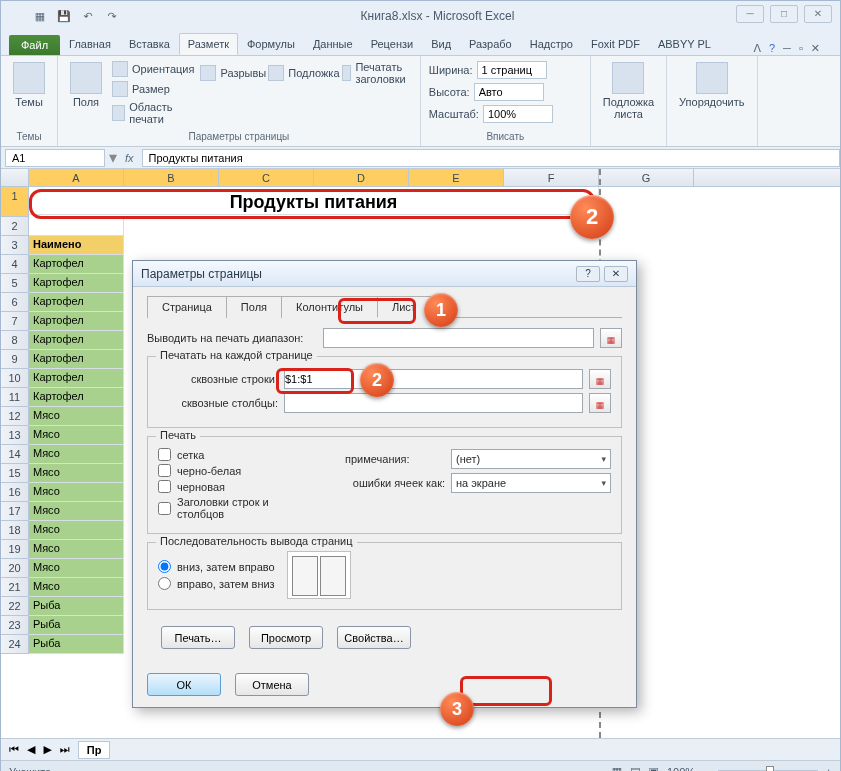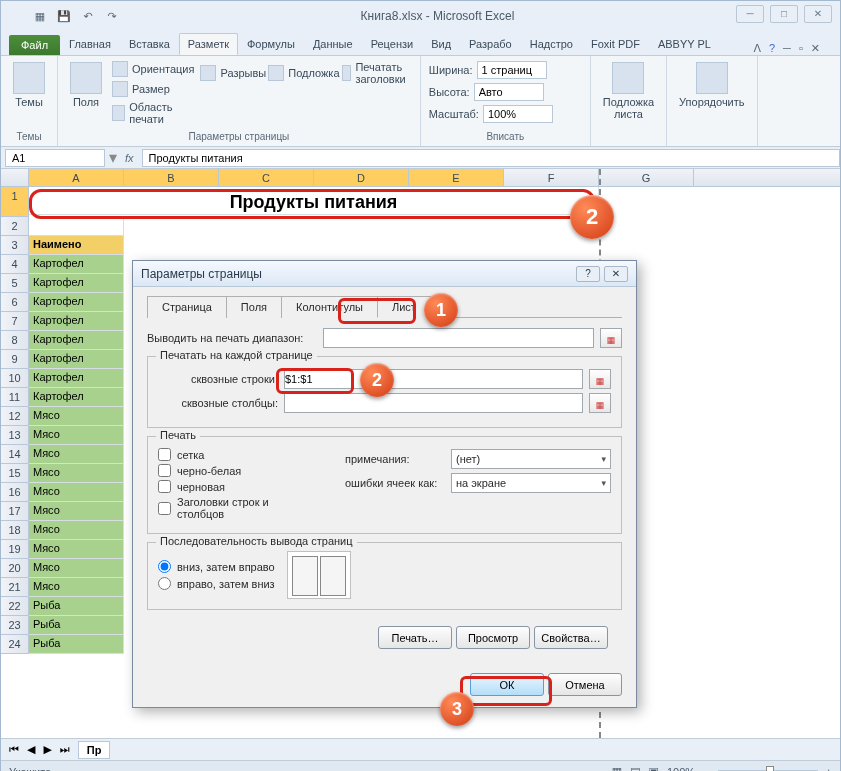--- a/index.html
+++ b/index.html
@@ -75,21 +75,21 @@
 .chk { display: flex; align-items: center; gap: 6px; font-size: 11px; margin: 3px 0; }
 .chk input { width: 13px; height: 13px; }
 .combo { width: 160px; height: 20px; border: 1px solid #a0a8b0; background: #fff; font-size: 11px; padding: 0 4px; display: flex; align-items: center; justify-content: space-between; }
 .combo::after { content: '▾'; font-size: 9px; color: #555; }
 .radio-group { display: flex; flex-direction: column; gap: 4px; }
 .radio-group label { display: flex; align-items: center; gap: 6px; font-size: 11px; }
 .page-order-img { width: 64px; height: 48px; background: #fff; border: 1px solid #c0c0c0; display: inline-block; margin-left: 12px; position: relative; }
 .page-order-img::before, .page-order-img::after { content: ''; position: absolute; border: 1px solid #888; background: #f5f5f5; }
 .page-order-img::before { width: 24px; height: 38px; left: 4px; top: 4px; }
 .page-order-img::after { width: 24px; height: 38px; right: 4px; top: 4px; }
-.dlg-buttons { display: flex; justify-content: flex-end; gap: 4px; padding: 8px 14px; }
+.dlg-buttons { display: flex; gap: 14px; padding: 8px 14px; }
 .dlg-btn { min-width: 74px; height: 23px; border: 1px solid #8895a5; background: linear-gradient(#fdfdfd, #e6e6e6); font-size: 11px; border-radius: 3px; }
 .dlg-btn.primary { background: linear-gradient(#eaf6ff, #b4def8); border: 1px solid #5a9ed6; }
 
 .callout { position: absolute; width: 34px; height: 34px; border-radius: 50%; background: radial-gradient(circle at 35% 30%, #ff8a58, #d23a12); box-shadow: 0 2px 4px rgba(0,0,0,0.4), inset 0 1px 2px rgba(255,255,255,0.5); color: #fff; font-weight: bold; font-size: 18px; display: flex; align-items: center; justify-content: center; z-index: 50; }
 .red-outline { position: absolute; border: 3px solid #d8221a; border-radius: 6px; pointer-events: none; z-index: 40; }
 </style>
 </head>
 <body>
 
 <div class="window-frame">
@@ -411,21 +411,21 @@
             </label>
         </div>
         <div>
           <div class="dlg-row">
               <label style="width:100px;">примечания:</label>
               <div class="combo">
                 <span>(нет)</span>
               </div>
             </div>
           <div class="dlg-row">
-              <label style="width:100px;">ошибки ячеек как:</label>
+              <label style="width:100px;text-align:right;">ошибки ячеек как:</label>
               <div class="combo">
                 <span>на экране</span>
               </div>
             </div>
         </div>
       </div>
     </div>
 
     <div class="fieldset">
       <div class="fieldset-legend">Последовательность вывода страниц</div>

